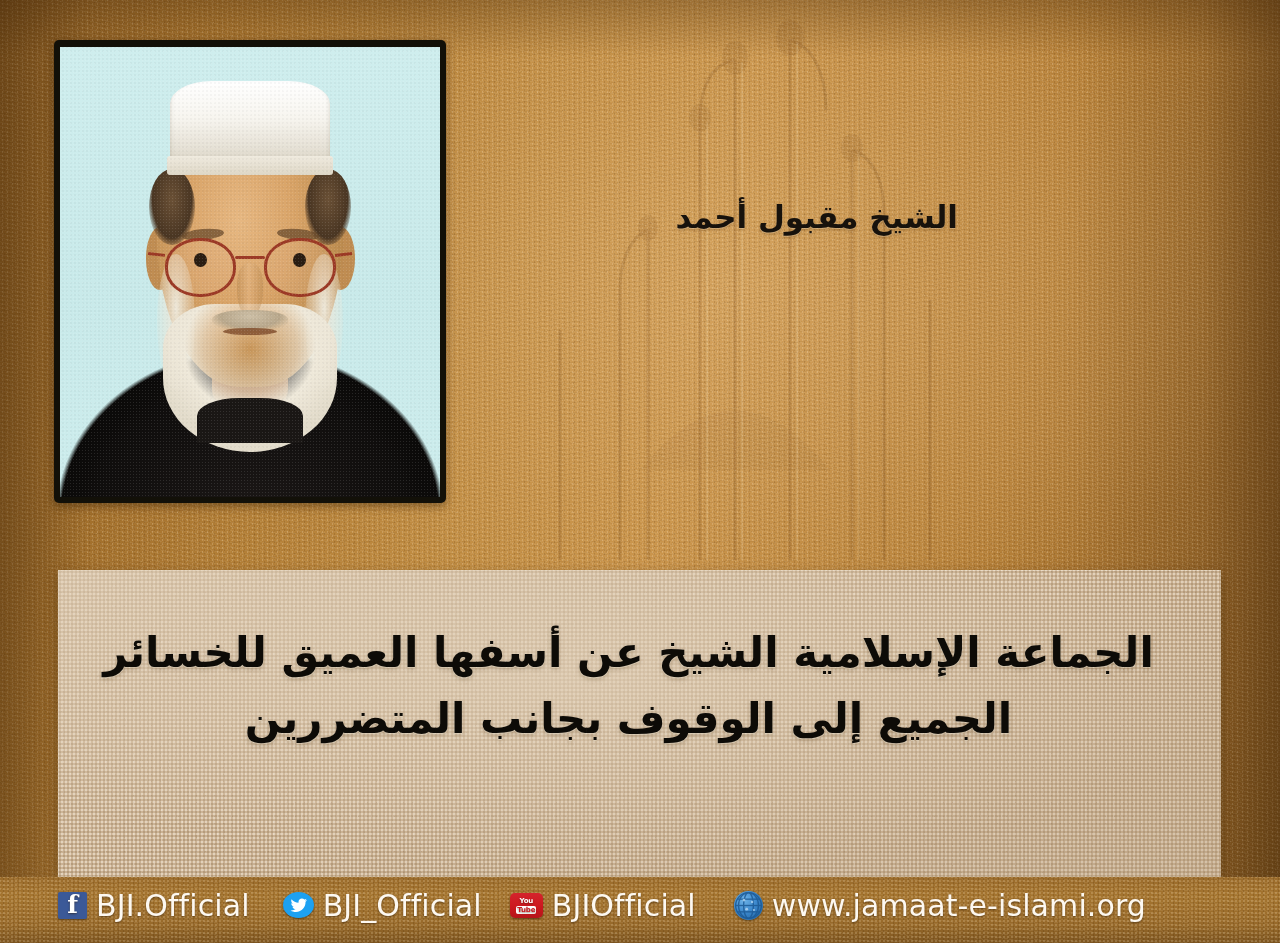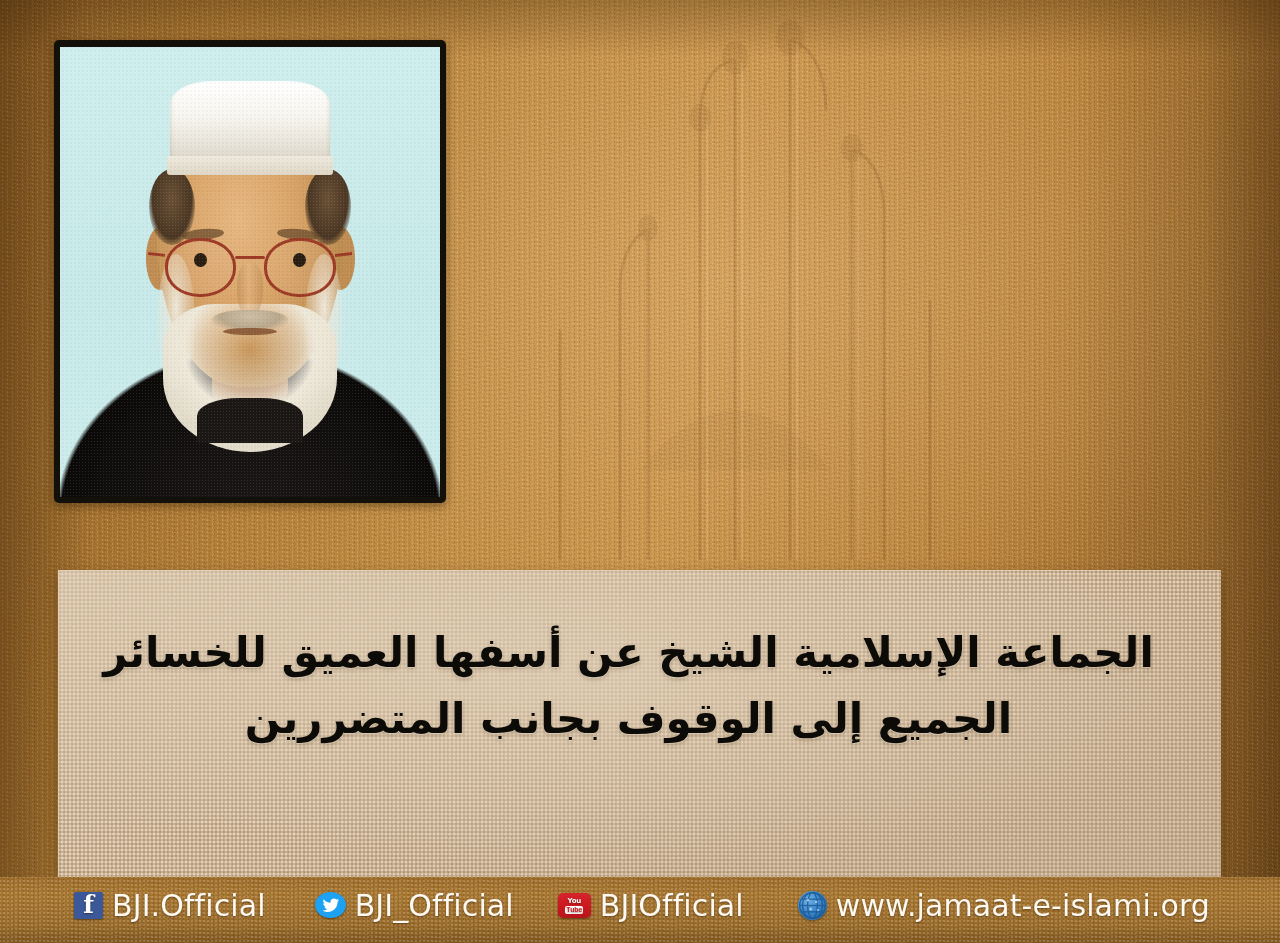--- a/index.html
+++ b/index.html
@@ -368,21 +368,20 @@
   .sp-b { width: 28px; }
   .sp-c { width: 38px; }
 
   
   .icon-box {
     flex: 0 0 auto;
     display: inline-flex;
     align-items: center;
     justify-content: center;
     position: relative;
-    margin-left: 16px;
   }
   
   .ic-fb {
     width: 29px; height: 27px;
     background: #3b5998;
     border-radius: 2px;
     box-shadow: 0 1px 2px rgba(40,22,2,0.5);
   }
   .ic-fb::after {
     content: "f";
@@ -420,21 +419,20 @@
     font-size: 7px;
     line-height: 8px;
     letter-spacing: -0.2px;
   }
   .yt-you { color: #ffffff; }
   .yt-tube {
     color: #cc181e;
     background: #ffffff;
     border-radius: 2px;
     padding: 0 1px;
-    font-family: Liberation Mono, monospace;
   }
   
   .ic-gl {
     width: 29px; height: 29px;
     border-radius: 50%;
     background: radial-gradient(circle at 34% 30%, #6fb4e8 0%, #3b87cc 46%, #2a6fae 78%, #215a90 100%);
     box-shadow: 0 1px 2px rgba(40,22,2,0.5);
     overflow: hidden;
   }
   .ic-gl svg { width: 29px; height: 29px; display: block; }
@@ -511,20 +509,21 @@
         <div class="p-temple r"></div>
       </div>
       <div class="p-eye l"></div>
       <div class="p-eye r"></div>
       <div class="p-collar"></div>
       <div class="p-photo-grain"></div>
     </div>
   </div>
 
   <div id="header-text">
+    <span class="hline">الشيخ مقبول أحمد</span>
   </div>
 
   <div id="statement-panel">
     <div class="panel-tex"></div>
     <div class="panel-grad"></div>
     <div id="statement-text">
       <span class="sline">الجماعة الإسلامية الشيخ عن أسفها العميق للخسائر</span>
       <span class="sline">الجميع إلى الوقوف بجانب المتضررين</span>
     </div>
   </div>

